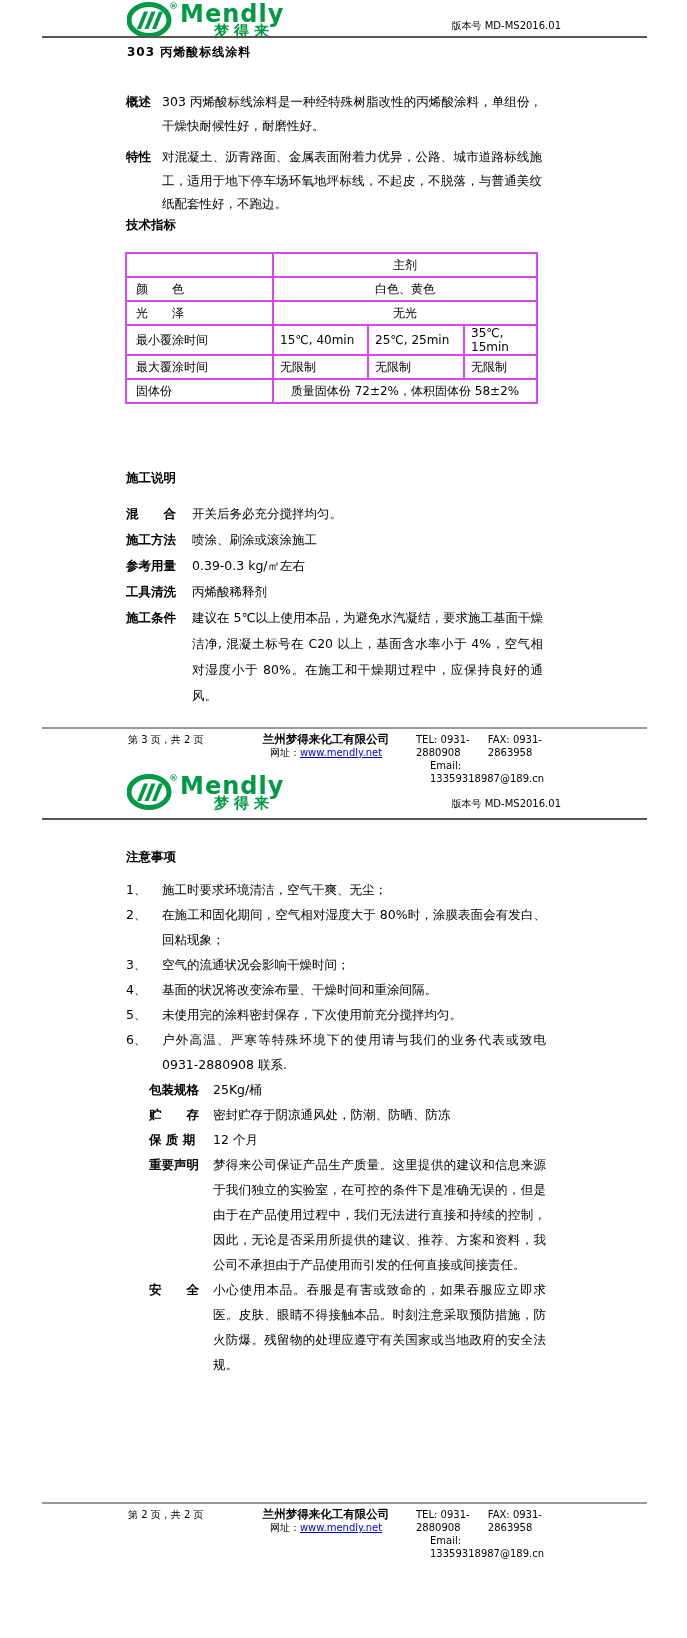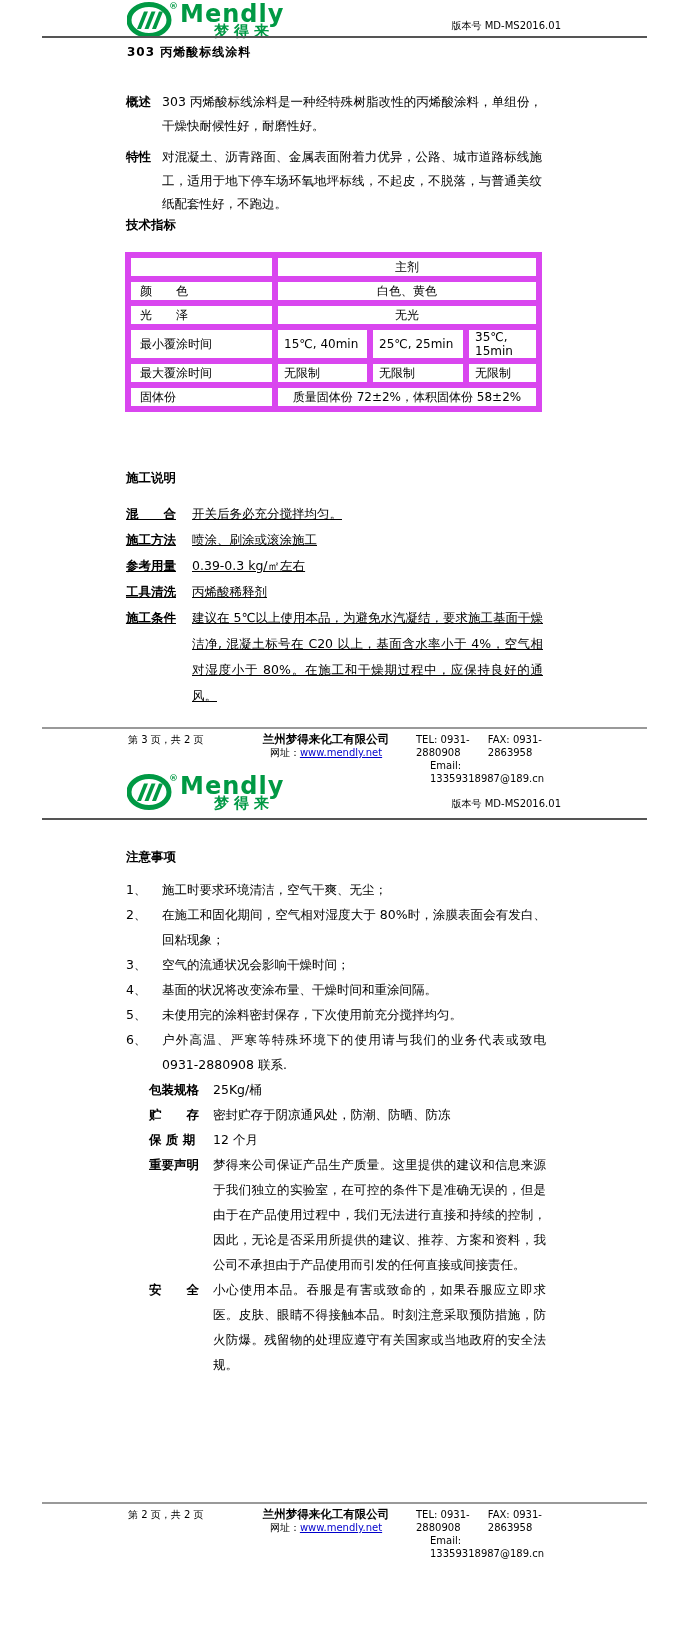--- a/index.html
+++ b/index.html
@@ -33,27 +33,27 @@
   .p1-title { position:absolute; top:44px; left:127px; font-size:12px; font-weight:bold; letter-spacing:1px; }
   .p1-intro { position:absolute; top:90px; left:126px; width:416px; font-size:12.5px; line-height:23.5px; }
   .intro-row { display:flex; }
   .intro-row + .intro-row { margin-top:8px; }
   .intro-label { width:36px; flex:none; font-weight:bold; }
   .intro-body { flex:1; text-align:justify; }
 
   .p1-tech-heading { position:absolute; top:217px; left:126px; font-size:12.5px; font-weight:bold; }
 
   .spec-table { position:absolute; top:252px; left:125px; width:411px; border-collapse:collapse; font-size:12px; table-layout:fixed; }
-  .spec-table td { border:6px solid #d946ef; height:24px; padding:0 6px; vertical-align:middle; }
+  .spec-table td { border:2px solid #d946ef; height:24px; padding:0 6px; vertical-align:middle; }
   .spec-table td.c { text-align:center; }
   .spec-table td.lbl { padding-left:9px; }
 
   .p1-construction { position:absolute; top:465px; left:126px; width:417px; font-size:12.5px; line-height:26px; }
   .constr-heading { font-weight:bold; margin-bottom:10px; }
-  .c-row { display:flex;text-decoration:underline; }
+  .c-row { display:flex; }
   .c-label { width:66px; flex:none; font-weight:bold; }
   .c-body { flex:1; text-align:justify; }
 
   
   .p2-content { position:absolute; top:104px; left:126px; width:420px; font-size:12.5px; line-height:25px; }
   .notes-heading { font-weight:bold; margin-bottom:8px; }
   .note-row { display:flex; }
   .note-num { width:36px; flex:none; }
   .note-body { flex:1; text-align:justify; }
   .info-row { display:flex;margin-left:23px; }

